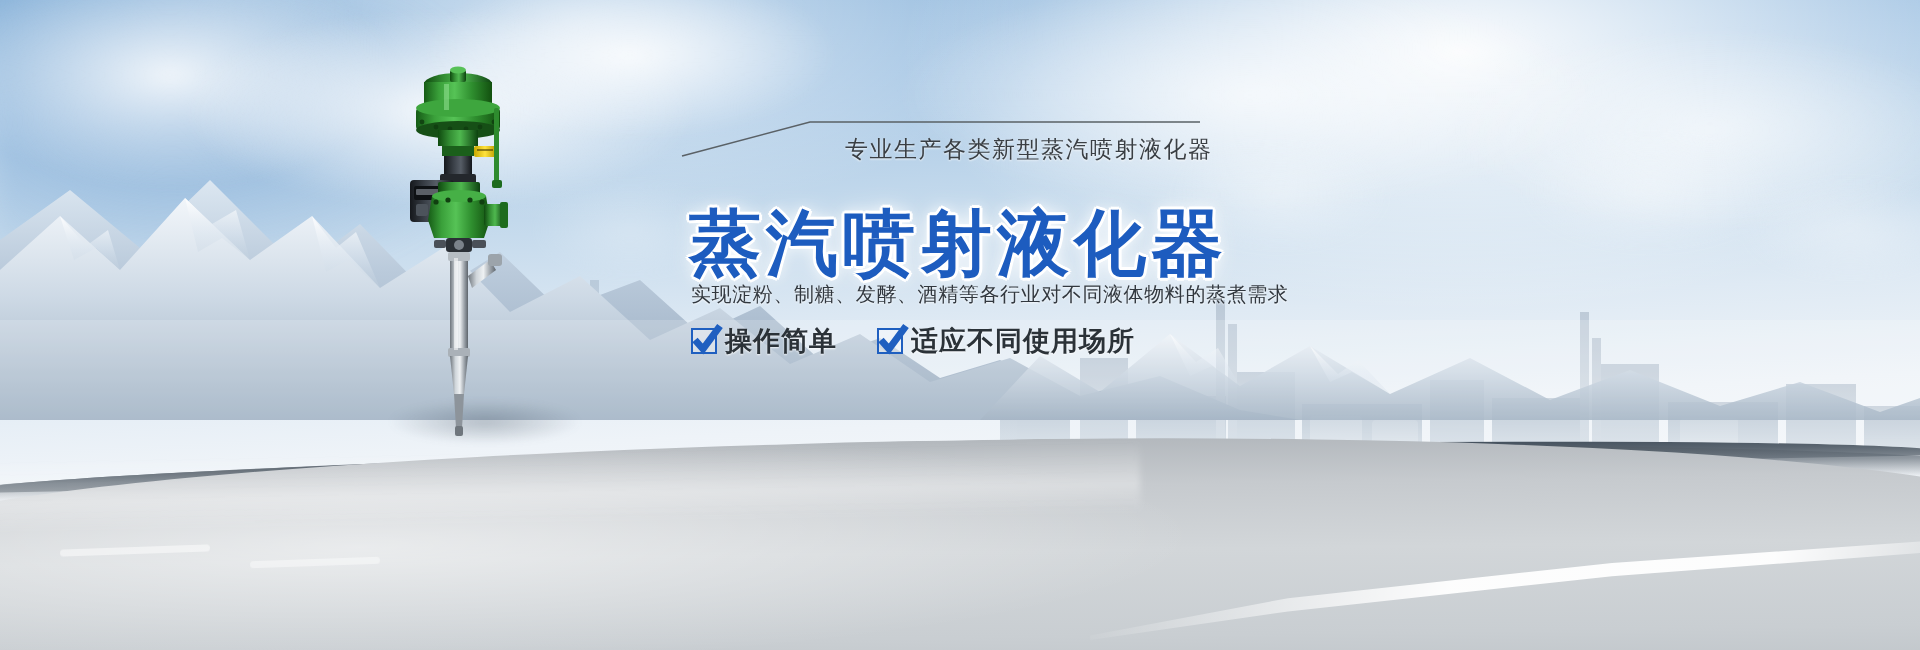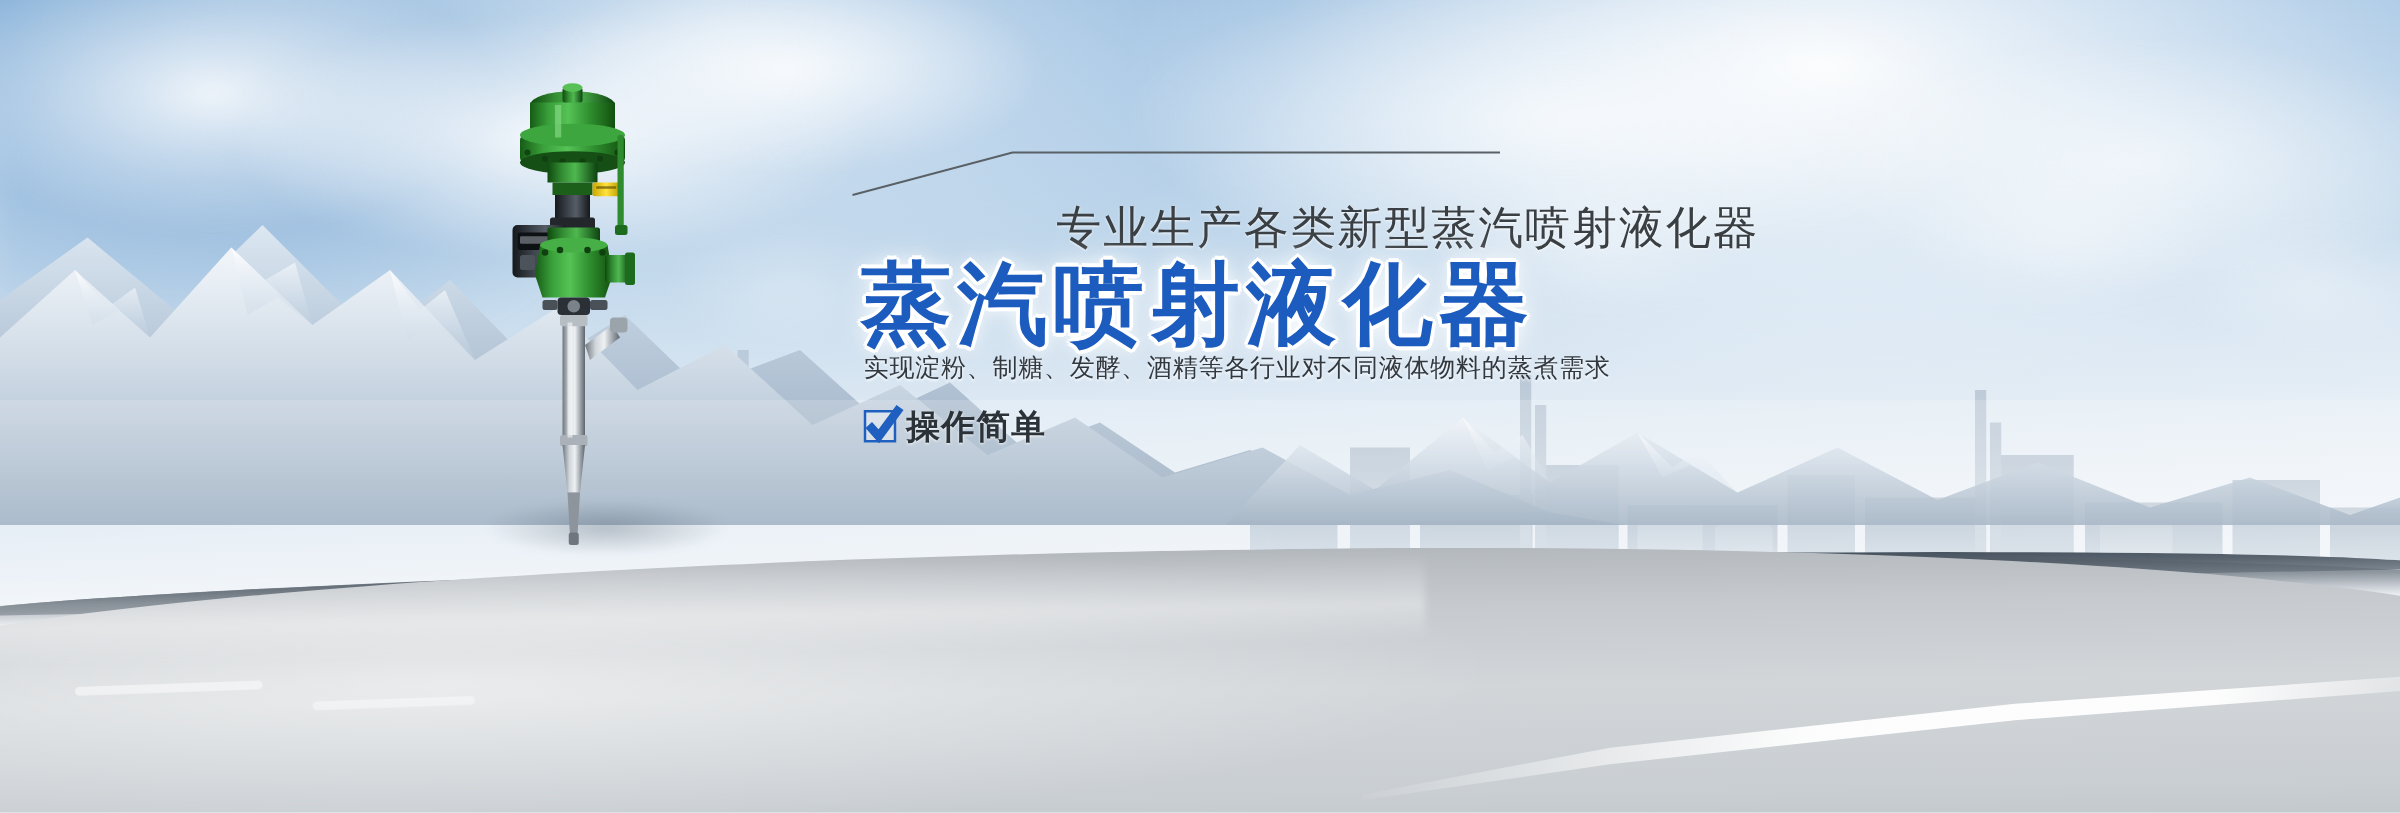--- a/index.html
+++ b/index.html
@@ -92,22 +92,22 @@
     background:radial-gradient(ellipse at center, rgba(60,75,90,.30) 0%, rgba(60,75,90,0) 72%);
     filter:blur(3px);
   }
 
   
   .content { position:absolute; left:680px; top:118px; width:820px; }
 
   .deco-line { position:absolute; left:0; top:0; width:520px; height:40px; }
 
   .subtitle {
-    position:absolute; left:165px; top:40px;
-    font-size:36px; letter-spacing:1.5px; color:#3a3f44;
+    position:absolute; left:165px; top:16px;
+    font-size:23px; letter-spacing:1.5px; color:#3a3f44;
     font-family:"Liberation Sans","DejaVu Sans",sans-serif;
     white-space:nowrap;
     text-shadow:0 1px 2px rgba(255,255,255,.8);
   }
 
   .headline {
     position:absolute; left:9px; top:78px;
     font-size:72px; font-weight:bold; letter-spacing:5px;
     color:#1d5cbf; white-space:nowrap;
     font-family:Liberation Mono, monospace;
@@ -364,17 +364,25 @@
       <div class="feature">
         <span class="cbox">
           <svg viewBox="0 0 34 34">
               <path d="M5 18 L13 27 L30 4" fill="none" stroke="#1f5fc0" stroke-width="7" stroke-linecap="butt" stroke-linejoin="miter"></path>
             </svg>
         </span>
         <span class="flabel">操作简单</span>
       </div>
 
 
+      <div class="feature">
+        <span class="cbox">
+          <svg viewBox="0 0 34 34">
+              <path d="M5 18 L13 27 L30 4" fill="none" stroke="#1f5fc0" stroke-width="7" stroke-linecap="butt" stroke-linejoin="miter"></path>
+            </svg>
+        </span>
+        <span class="flabel">适应不同使用场所</span>
+      </div>
 
     </div>
   </div>
 
 </div>
 
 </body></html>

